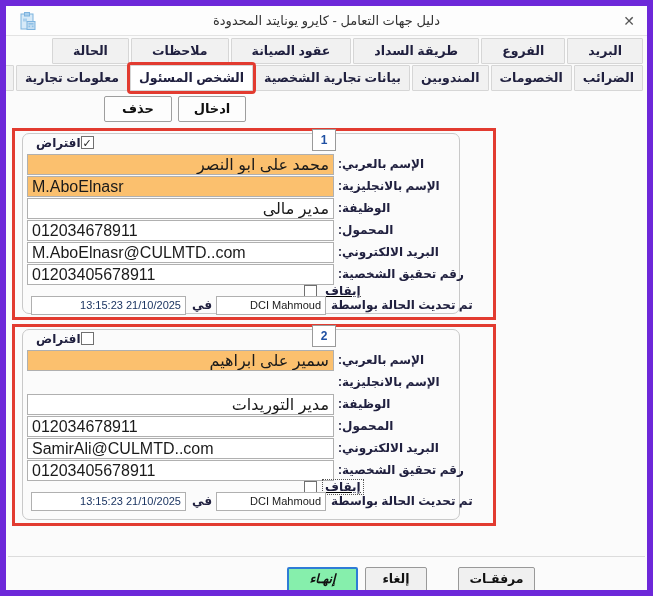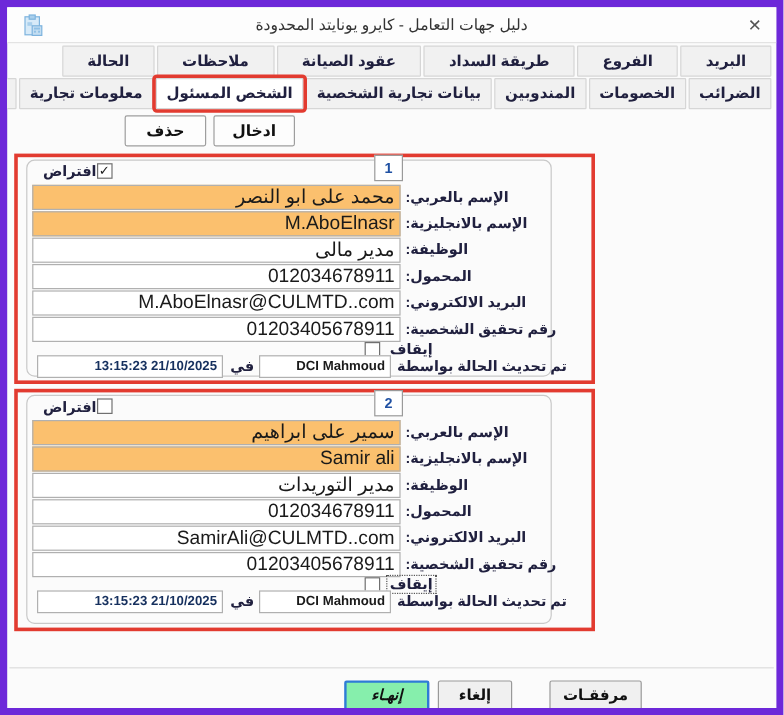--- a/index.html
+++ b/index.html
@@ -38,31 +38,31 @@
   .hdr{position:absolute;left:21px;top:5px;height:16px;display:flex;direction:ltr;
        align-items:flex-start;gap:0;}
   .hdr-label{font-size:12px;font-weight:700;color:#20203f;}
   .cb{display:inline-block;width:13px;height:13px;border:1px solid #707070;background:#fff;
       font-size:11px;line-height:12px;text-align:center;color:#222;cursor:pointer;}
   .vrow{position:absolute;left:0;right:0;height:21px;}
   .vbox{position:absolute;left:12px;width:307px;height:21px;border:1px solid #b0b0b0;
         background:#fff;font-size:16px;color:#1a1a1a;padding:0 4px;line-height:19px;
         overflow:hidden;white-space:nowrap;}
   .vbox.orange{background:#fbc06e;}
-  .ltr{direction:ltr;text-align:right;}
+  .ltr{direction:ltr;text-align:left;}
   .rtl-val{direction:rtl;text-align:right;}
   .flabel{position:absolute;left:323px;width:127px;height:21px;font-size:12px;font-weight:700;
           color:#20203f;direction:rtl;text-align:left;line-height:20px;white-space:nowrap;}
   .stop-row{position:absolute;left:289px;height:16px;display:flex;direction:ltr;
-            align-items:center;gap:6px;top:152px;}
+            align-items:center;gap:6px;top:152px;text-decoration:underline;}
   .stop-label{font-size:12px;font-weight:700;color:#20203f;padding:0 2px;}
   .s2 .stop-label{outline:1px dotted #555;}
   .status-row{position:absolute;left:0;right:0;top:165px;height:20px;}
   .sbox{position:absolute;height:19px;border:1px solid #b0b0b0;background:#fff;
-        font-size:11px;color:#16305e;line-height:17px;padding:0 4px;white-space:nowrap;font-weight:bold;}
+        font-size:11px;color:#16305e;line-height:17px;padding:0 4px;white-space:nowrap;}
   .sbox.date{left:16px;width:155px;direction:ltr;text-align:right;}
   .sbox.by{left:201px;width:110px;direction:ltr;text-align:right;color:#1a1a1a;}
   .at-label{position:absolute;left:176px;width:22px;font-size:12px;font-weight:700;
             color:#20203f;line-height:19px;text-align:center;}
   .status-label{position:absolute;left:316px;width:158px;font-size:12px;font-weight:700;
                 color:#20203f;direction:rtl;text-align:left;line-height:19px;white-space:nowrap;}
   
   .separator{position:absolute;left:2px;right:2px;top:550px;height:1px;background:#dcdcdc;}
   .fbtn{position:absolute;top:561px;height:25px;background:#f0f0f0;border:1px solid #999;
         border-radius:2px;font-size:12.5px;font-weight:700;color:#111;text-align:center;
@@ -164,21 +164,20 @@
     <div class="num-box">2</div>
     <div class="hdr">
       <span class="hdr-label">افتراض</span>
       <span class="cb"></span>
     </div>
     <div class="vrow" style="top:23px">
       <div class="vbox orange rtl-val">سمير على ابراهيم</div>
       <div class="flabel">الإسم بالعربي:</div>
     </div>
     <div class="vrow" style="top:45px">
-      <div class="vbox orange ltr">Samir ali</div>
       <div class="flabel">الإسم بالانجليزية:</div>
     </div>
     <div class="vrow" style="top:67px">
       <div class="vbox rtl-val">مدير التوريدات</div>
       <div class="flabel">الوظيفة:</div>
     </div>
     <div class="vrow" style="top:89px">
       <div class="vbox ltr">012034678911</div>
       <div class="flabel">المحمول:</div>
     </div>

